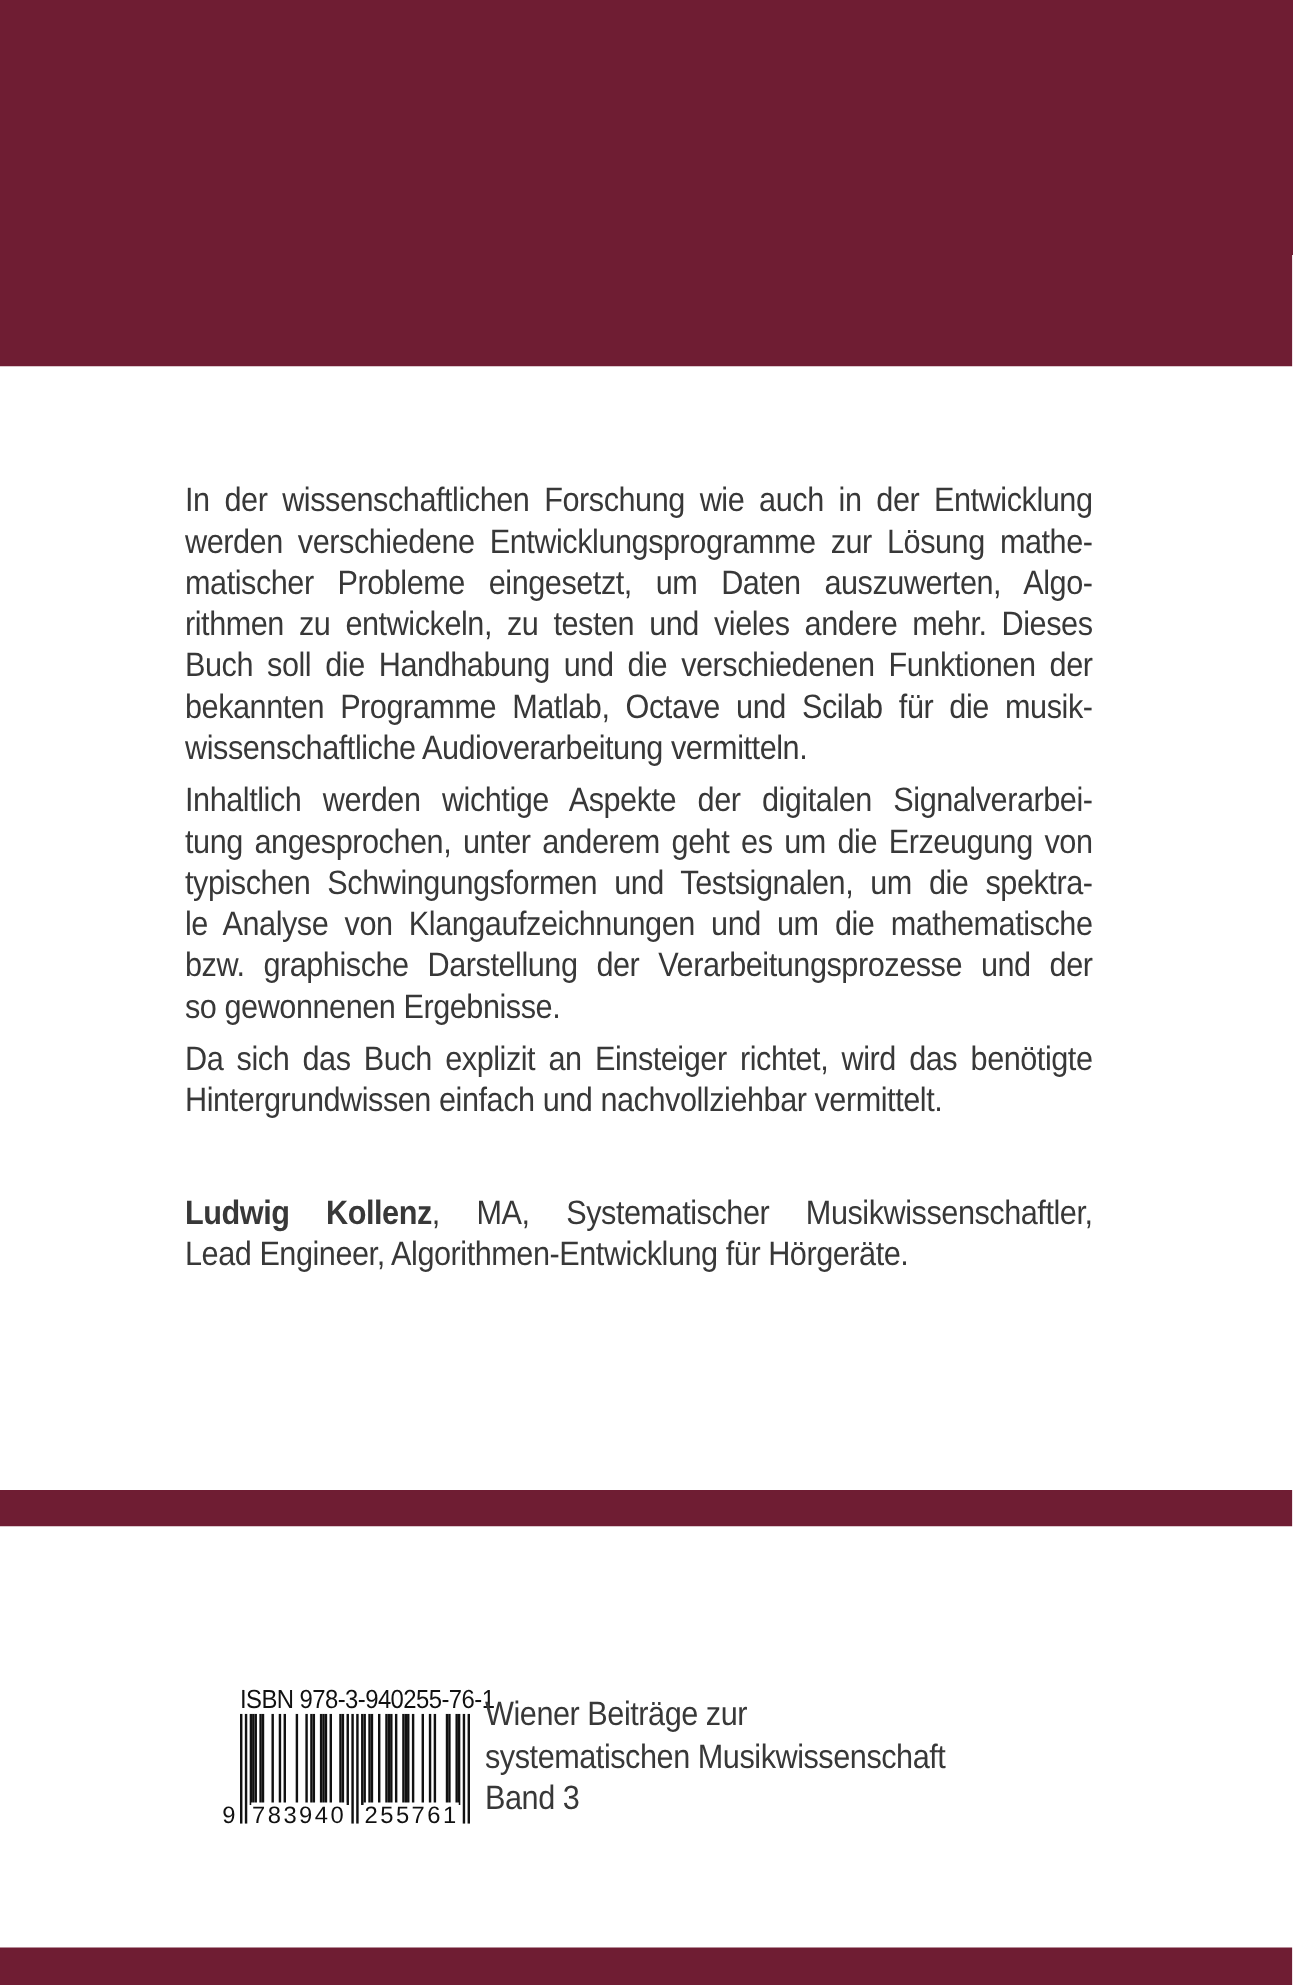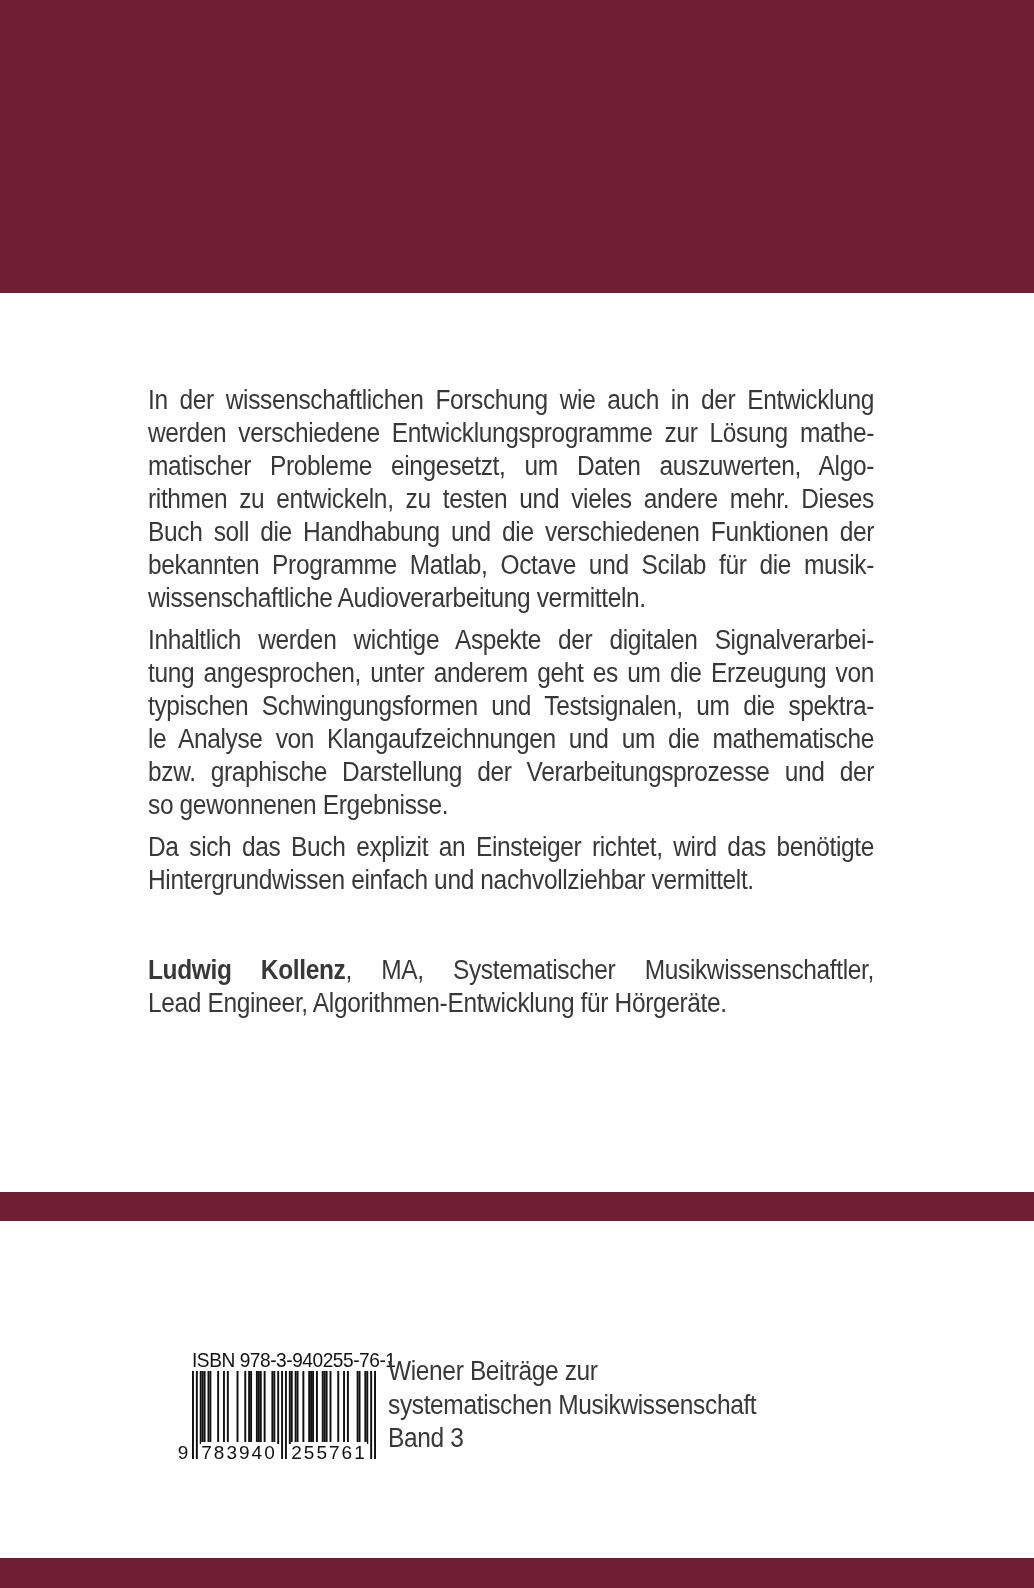--- a/index.html
+++ b/index.html
@@ -54,22 +54,22 @@
     top: 71px;
     font-size: 19px;
     line-height: 22px;
     color: #111;
     background: #fff;
     text-align: center;
     letter-spacing: 2px;
     white-space: nowrap;
   }
   .ean-digits .d-first { left: -16px; width: 14px; letter-spacing: 0; background: transparent; }
-  .ean-digits .d-left  { left: 9px;  width: 76px; }
-  .ean-digits .d-right { left: 99px; width: 76px; }
+  .ean-digits .d-left  { left: 9px;  width: 76px; text-align: right; }
+  .ean-digits .d-right { left: 99px; width: 76px; text-align: right; }
 
   
   .series-block {
     position: absolute;
     left: 388px;
     top: 1355px;
     width: 480px;
     transform: scaleX(0.9075);
     transform-origin: 0 0;
     font-size: 27px;

